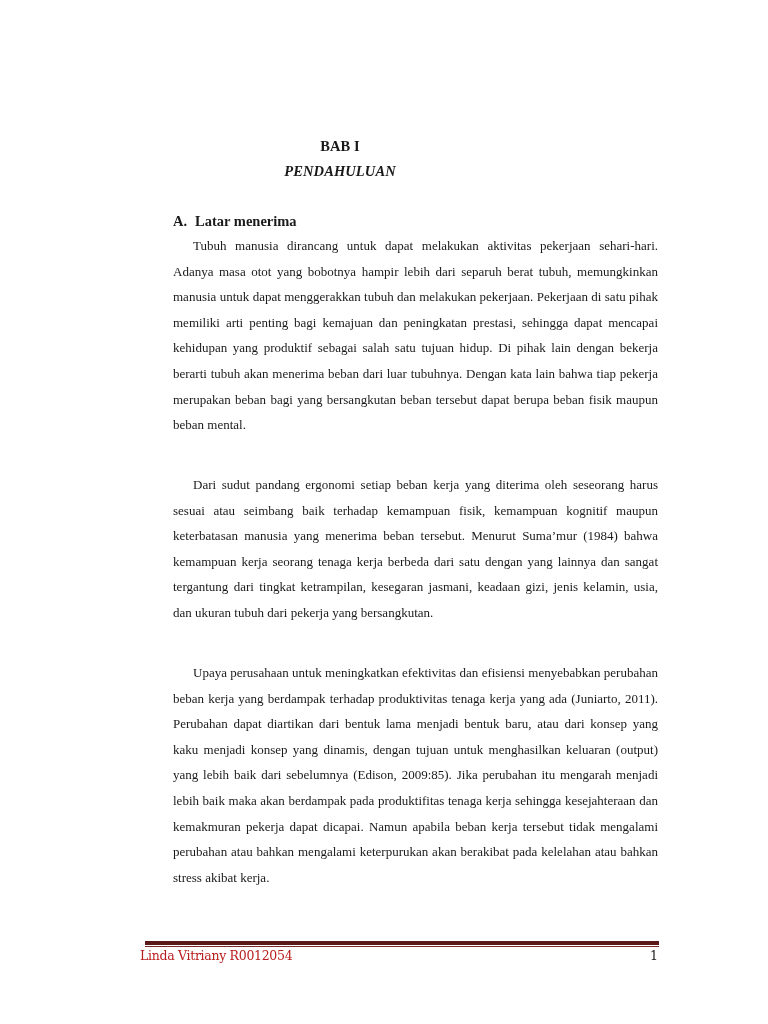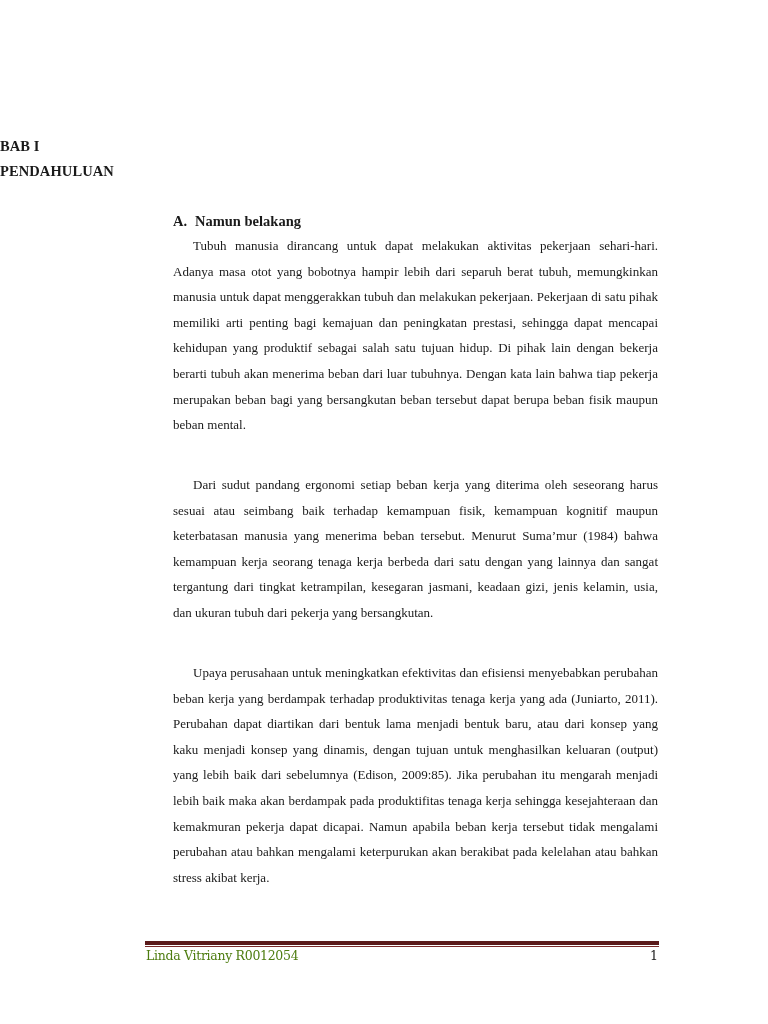--- a/index.html
+++ b/index.html
@@ -18,21 +18,21 @@
     .page {
       position: absolute;
       left: 0; top: 0;
       width: 768px; height: 1024px;
       background: #ffffff;
     }
     .heading {
       position: absolute;
       left: 0;
       width: 680px;
-      text-align: left;
+      text-align: center;
       font-weight: bold;
       font-size: 14.5px;
       letter-spacing: 0.1px;
     }
     .section-title {
       position: absolute;
       left: 173px;
       font-weight: bold;
       font-size: 14.5px;
     }
@@ -60,48 +60,48 @@
     .footer-rule-thin {
       position: absolute;
       left: 145px;
       top: 946px;
       width: 514px;
       height: 1px;
       background: #7a2a2a;
     }
     .footer-left {
       position: absolute;
-      left: 146px;
+      left: 140px;
       top: 948px;
       font-family: "DejaVu Serif", "Liberation Serif", serif;
       font-size: 12.5px;
-      color: #4d7c0f;
+      color: #b91c1c;
       letter-spacing: -0.3px;
     }
     .footer-right {
       position: absolute;
       left: 640px;
       width: 18px;
       top: 948px;
       text-align: right;
       font-family: "DejaVu Serif", "Liberation Serif", serif;
       font-size: 12.5px;
       color: #1a1a1a;
     }
   </style>
 </head>
 <body>
 
 <div class="page">
 
   <div class="heading" style="top:138px;">BAB I</div>
-  <div class="heading" style="top:163px;">PENDAHULUAN</div>
+  <div class="heading" style="top:163px;font-style:italic;">PENDAHULUAN</div>
 
   <div class="section-title" style="top:213px;">
-    <span class="num">A.</span><span>Namun belakang</span>
+    <span class="num">A.</span><span>Latar menerima</span>
   </div>
 
   <p class="para" style="top:233px; margin:0;">Tubuh manusia dirancang untuk dapat melakukan aktivitas pekerjaan sehari-hari. Adanya masa otot yang bobotnya hampir lebih dari separuh berat tubuh, memungkinkan manusia untuk dapat menggerakkan tubuh dan melakukan pekerjaan. Pekerjaan di satu pihak memiliki arti penting bagi kemajuan dan peningkatan prestasi, sehingga dapat mencapai kehidupan yang produktif sebagai salah satu tujuan hidup. Di pihak lain dengan bekerja berarti tubuh akan menerima beban dari luar tubuhnya. Dengan kata lain bahwa tiap pekerja merupakan beban bagi yang bersangkutan beban tersebut dapat berupa beban fisik maupun beban mental.</p>
 
   <p class="para" style="top:472px; margin:0;">Dari sudut pandang ergonomi setiap beban kerja yang diterima oleh seseorang harus sesuai atau seimbang baik terhadap kemampuan fisik, kemampuan kognitif maupun keterbatasan manusia yang menerima beban tersebut. Menurut Suma’mur (1984) bahwa kemampuan kerja seorang tenaga kerja berbeda dari satu dengan yang lainnya dan sangat tergantung dari tingkat ketrampilan, kesegaran jasmani, keadaan gizi, jenis kelamin, usia, dan ukuran tubuh dari pekerja yang bersangkutan.</p>
 
   <p class="para" style="top:660px; margin:0;">Upaya perusahaan untuk meningkatkan efektivitas dan efisiensi menyebabkan perubahan beban kerja yang berdampak terhadap produktivitas tenaga kerja yang ada (Juniarto, 2011). Perubahan dapat diartikan dari bentuk lama menjadi bentuk baru, atau dari konsep yang kaku menjadi konsep yang dinamis, dengan tujuan untuk menghasilkan keluaran (output) yang lebih baik dari sebelumnya (Edison, 2009:85). Jika perubahan itu mengarah menjadi lebih baik maka akan berdampak pada produktifitas tenaga kerja sehingga kesejahteraan dan kemakmuran pekerja dapat dicapai. Namun apabila beban kerja tersebut tidak mengalami perubahan atau bahkan mengalami keterpurukan akan berakibat pada kelelahan atau bahkan stress akibat kerja.</p>
 
   <div class="footer-rule-thick"></div>
   <div class="footer-rule-thin"></div>

